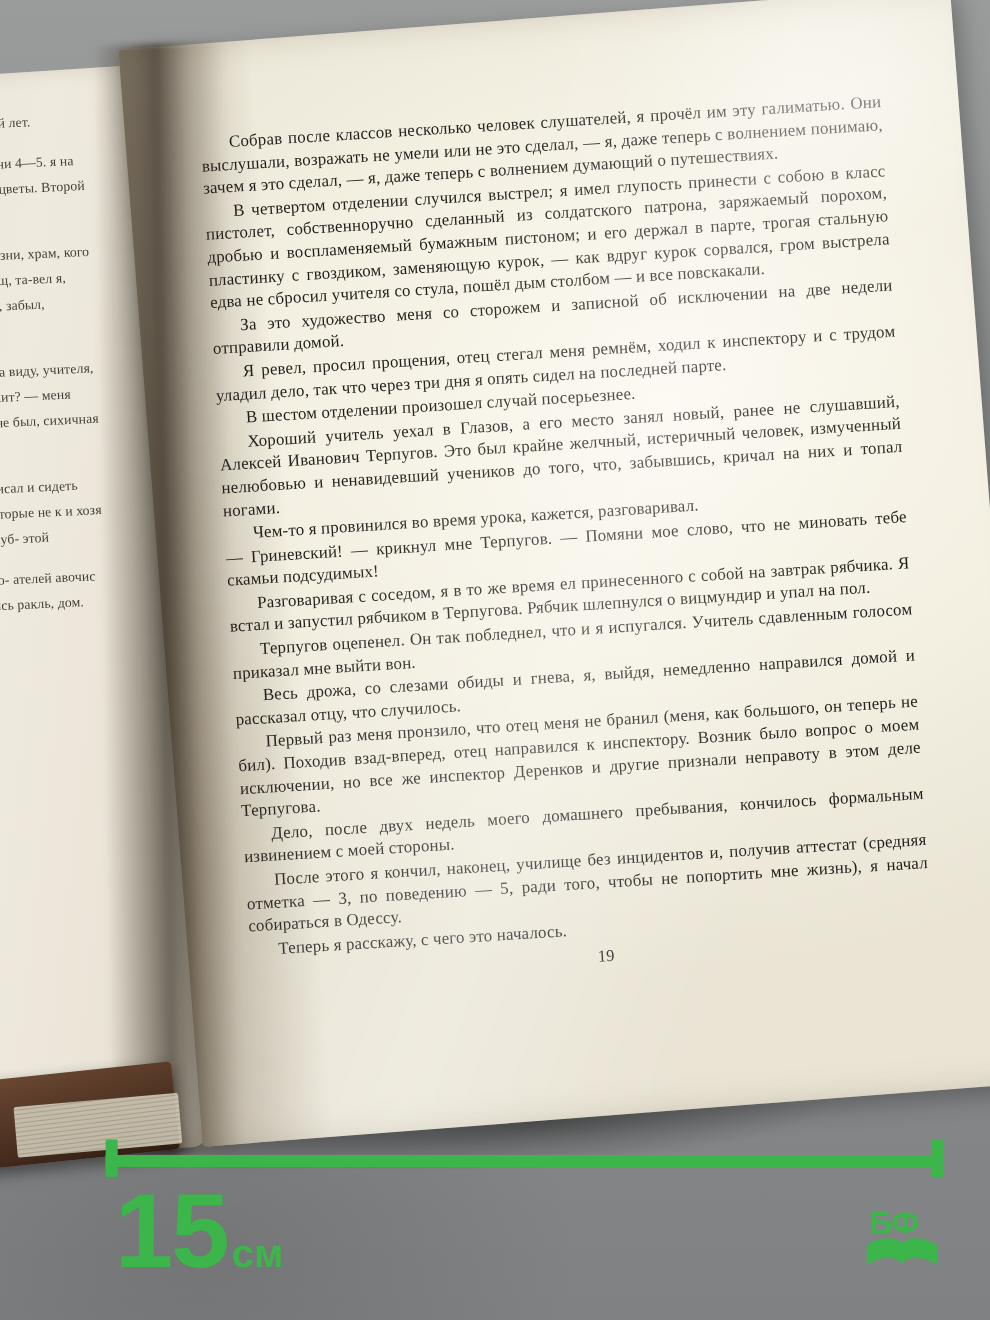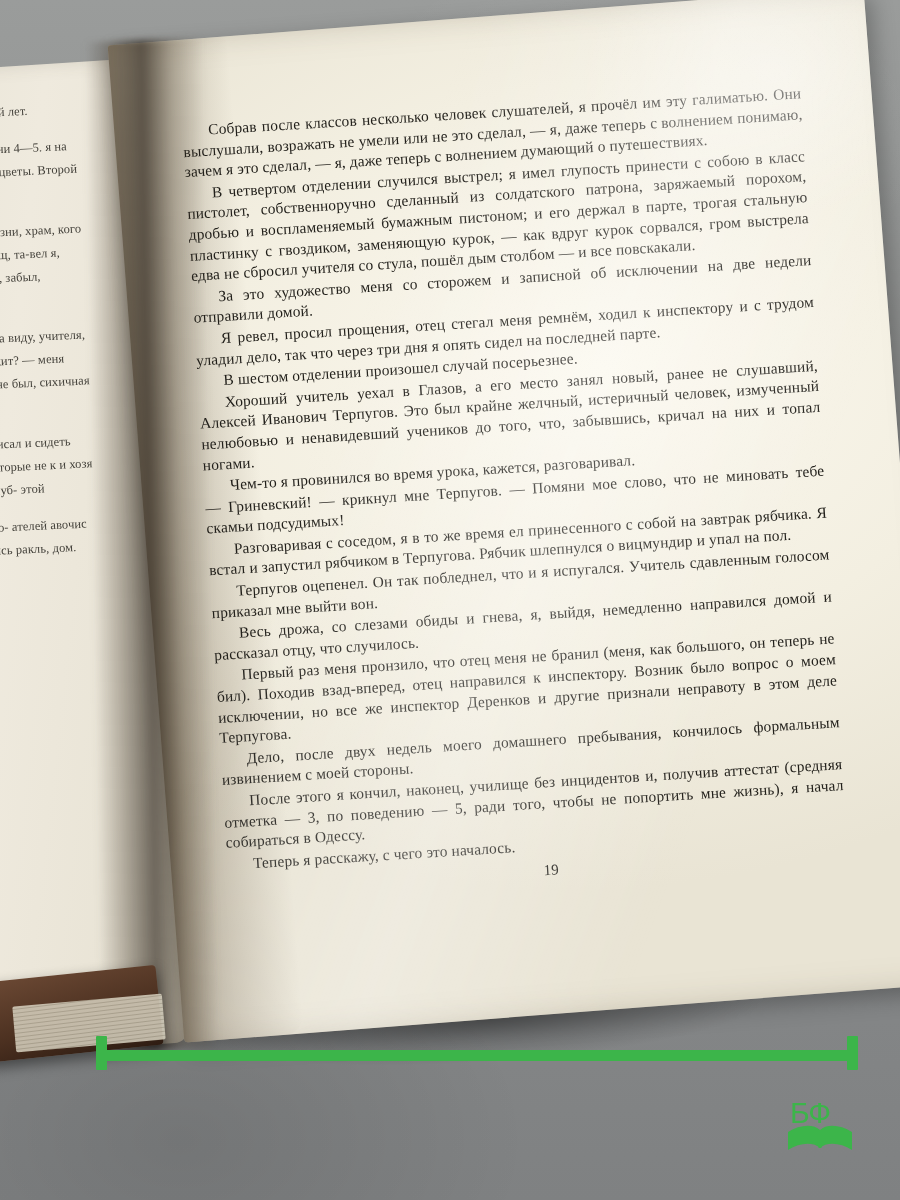--- a/index.html
+++ b/index.html
@@ -216,21 +216,21 @@
   
   .brand {
     position: absolute;
     right: 44px;
     top: 1098px;
     display: flex;
     align-items: flex-end;
     gap: 10px;
     color: #3cb54a;
     font-family: "Liberation Sans", sans-serif;
-    font-weight: normal;
+    font-weight: bold;
   }
   .brand .mark {
     position: relative;
     width: 72px;
     height: 58px;
   }
   .brand .mark .bf {
     position: absolute;
     left: 6px; top: 0;
     font-size: 30px;
@@ -298,20 +298,23 @@
   <div class="gutter"></div>
   <div class="spine-block"></div>
   <div class="page-edges"></div>
 
   <div class="ruler">
     <div class="cap l"></div>
     <div class="bar"></div>
     <div class="cap r"></div>
   </div>
 
+  <div class="measure">
+    <span>15</span><span class="unit">см</span>
+  </div>
 
   <div class="brand">
     <div class="mark">
       <svg width="72" height="58" viewBox="0 0 72 58" aria-hidden="true">
         <path d="M4 34 C16 26, 30 26, 36 32 C42 26, 56 26, 68 34 L68 52 C56 44, 42 44, 36 50 C30 44, 16 44, 4 52 Z" fill="#3cb54a"></path>
         <rect x="34.5" y="32" width="3" height="18" fill="#3cb54a"></rect>
       </svg>
       <div class="bf">БФ</div>
     </div>
   </div>

